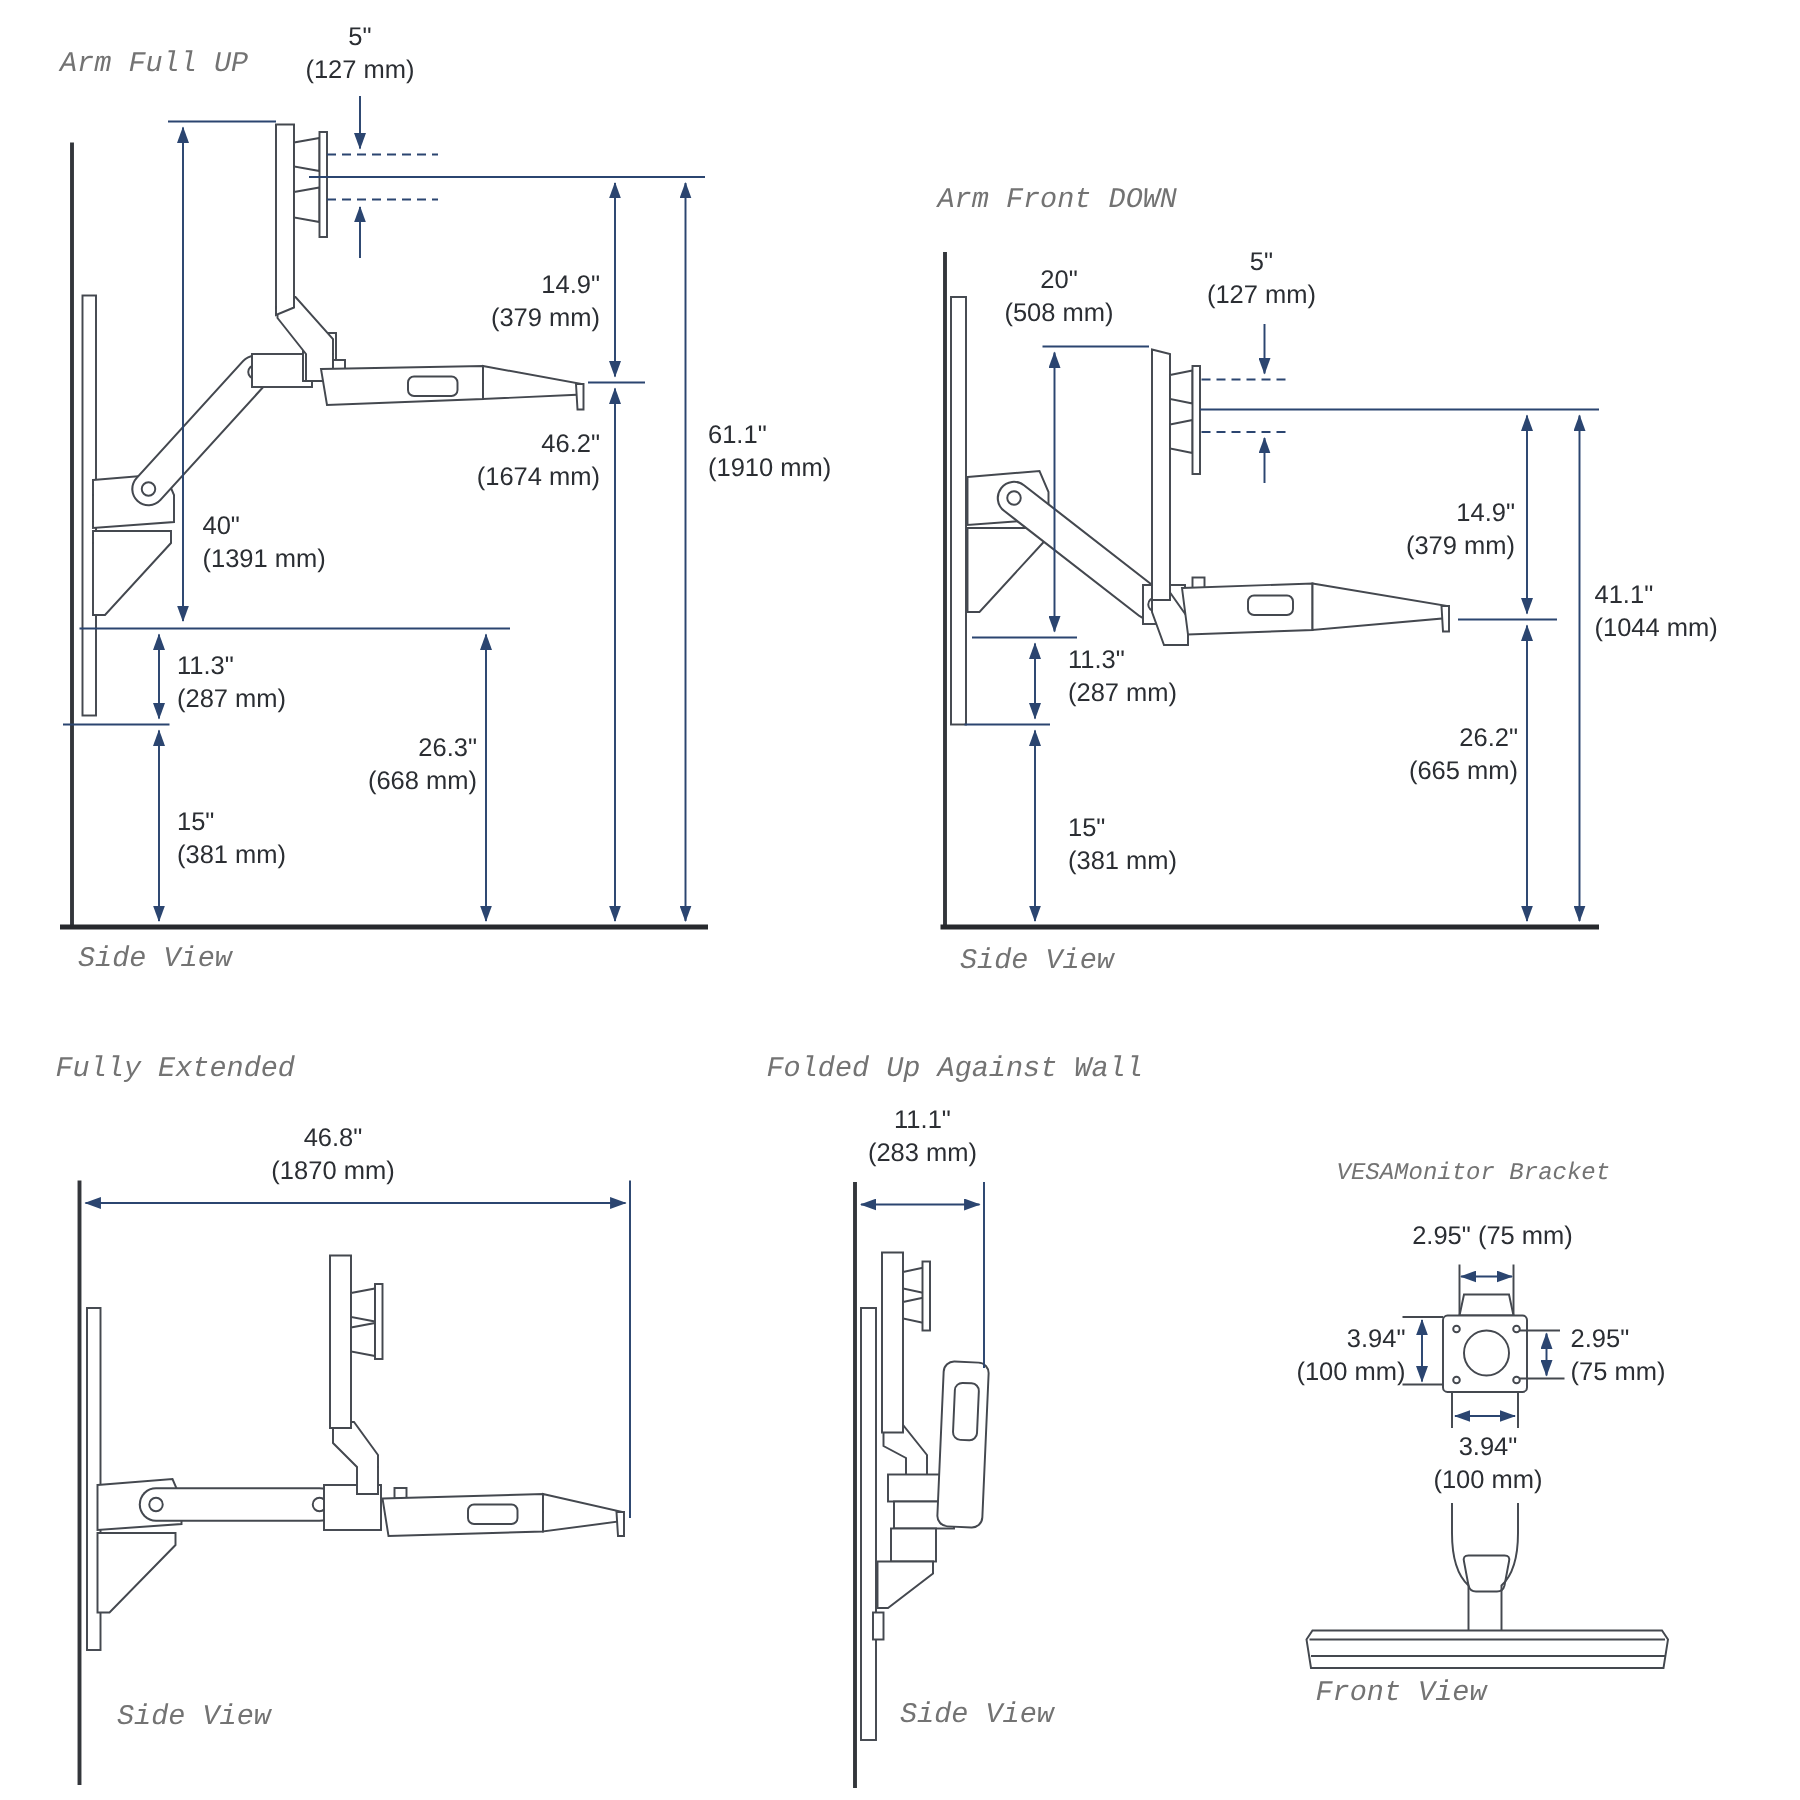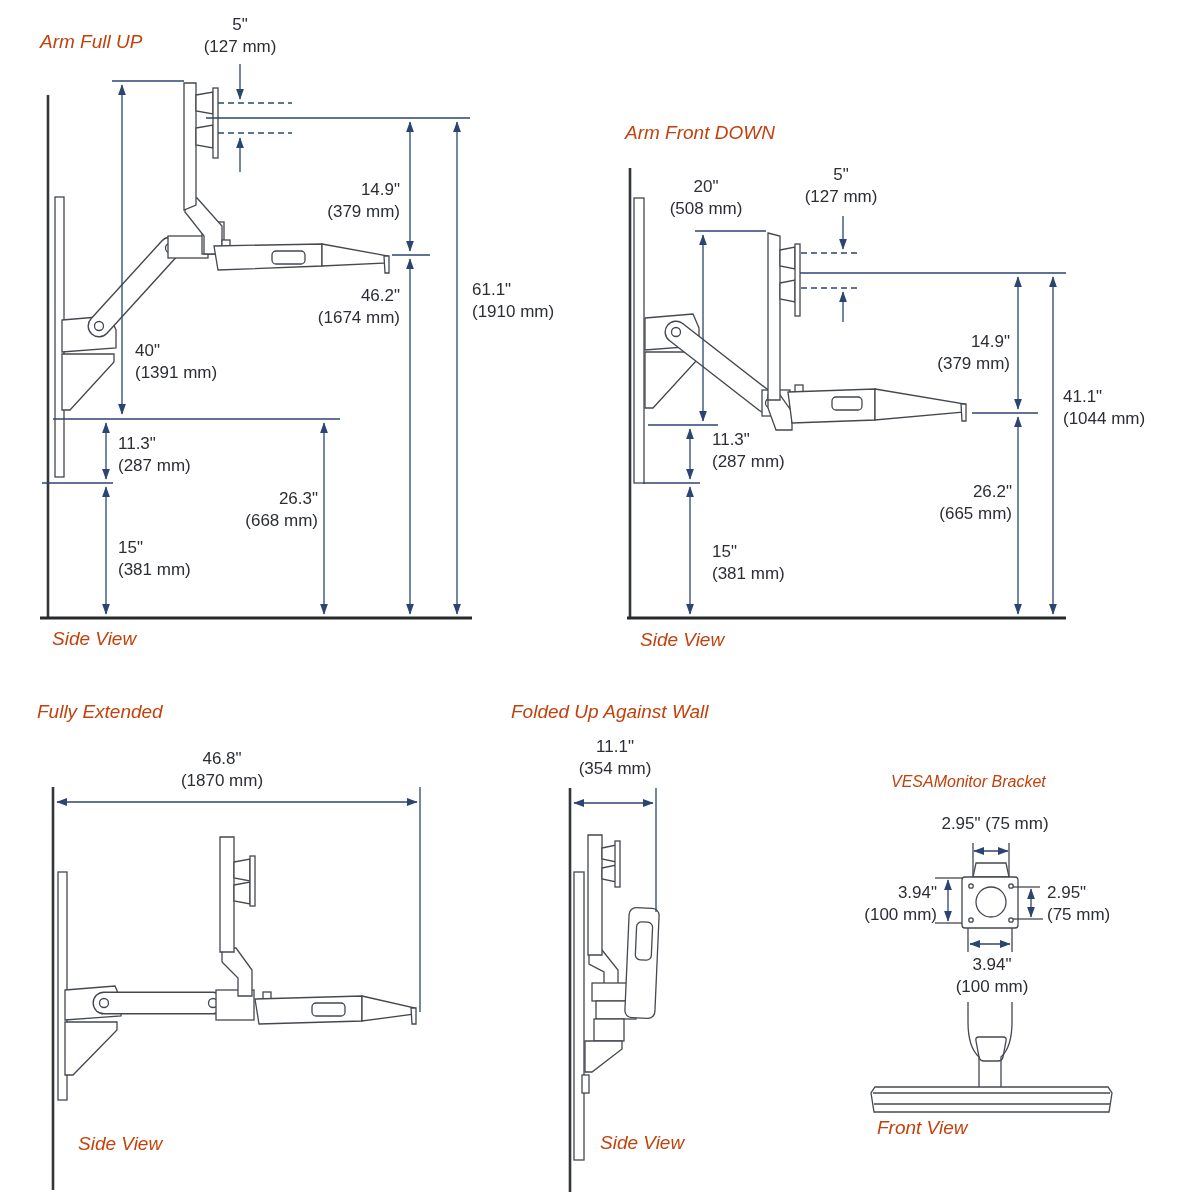--- a/index.html
+++ b/index.html
@@ -2,21 +2,21 @@
 <html><head>
 <meta charset="utf-8">
 <style>
   html,body{margin:0;padding:0;background:#fff;}
   body{width:1200px;height:1200px;font-family:"Liberation Sans",sans-serif;}
   #canvas{position:relative;width:1200px;height:1200px;overflow:hidden;background:#fff;}
   #art{position:absolute;left:0;top:0;}
   .lbl{position:absolute;font-size:17px;line-height:22px;color:#2b2e33;white-space:nowrap;}
   .ctr{transform:translateX(-50%);text-align:center;}
   .ra{transform:translateX(-100%);text-align:right;}
-  .ttl{position:absolute;font-size:19px;font-style:italic;color:#c2410c;white-space:nowrap;}
+  .ttl{position:absolute;font-size:19px;font-style:italic;color:#737373;white-space:nowrap;font-family:Liberation Mono, monospace;}
   .ttl.big{font-size:16px;}
   
   .ln{stroke:#44484f;stroke-width:1.3;fill:none;}
   .lnf{stroke:#44484f;stroke-width:1.3;fill:#fff;}
   .dim{stroke:#2b4570;stroke-width:1.3;fill:none;}
   .dimd{stroke:#2b4570;stroke-width:1.3;fill:none;stroke-dasharray:6 4;}
   .wall{stroke:#33363b;stroke-width:2.6;fill:none;}
   .floor{stroke:#27292d;stroke-width:3.2;fill:none;}
   .armo{stroke:#44484f;stroke-width:23;stroke-linecap:round;fill:none;}
   .armi{stroke:#fff;stroke-width:20.2;stroke-linecap:round;fill:none;}
@@ -265,21 +265,21 @@
   <div class="ttl" style="left:37px;top:701px">Fully Extended</div>
   <div class="lbl ctr" style="left:222px;top:748px">
     <div>46.8"</div>
     <div>(1870 mm)</div>
   </div>
   <div class="ttl" style="left:78px;top:1133px">Side View</div>
 
   <div class="ttl" style="left:511px;top:701px">Folded Up Against Wall</div>
   <div class="lbl ctr" style="left:615px;top:736px">
     <div>11.1"</div>
-    <div>(354 mm)</div>
+    <div>(283 mm)</div>
   </div>
   <div class="ttl" style="left:600px;top:1132px">Side View</div>
 
   <div class="ttl big" style="left:891px;top:773px">VESAMonitor Bracket</div>
   <div class="lbl ctr" style="left:995px;top:813px">2.95" (75 mm)</div>
   <div class="lbl ra" style="left:937px;top:882px">
     <div>3.94"</div>
     <div>(100 mm)</div>
   </div>
   <div class="lbl" style="left:1047px;top:882px">

